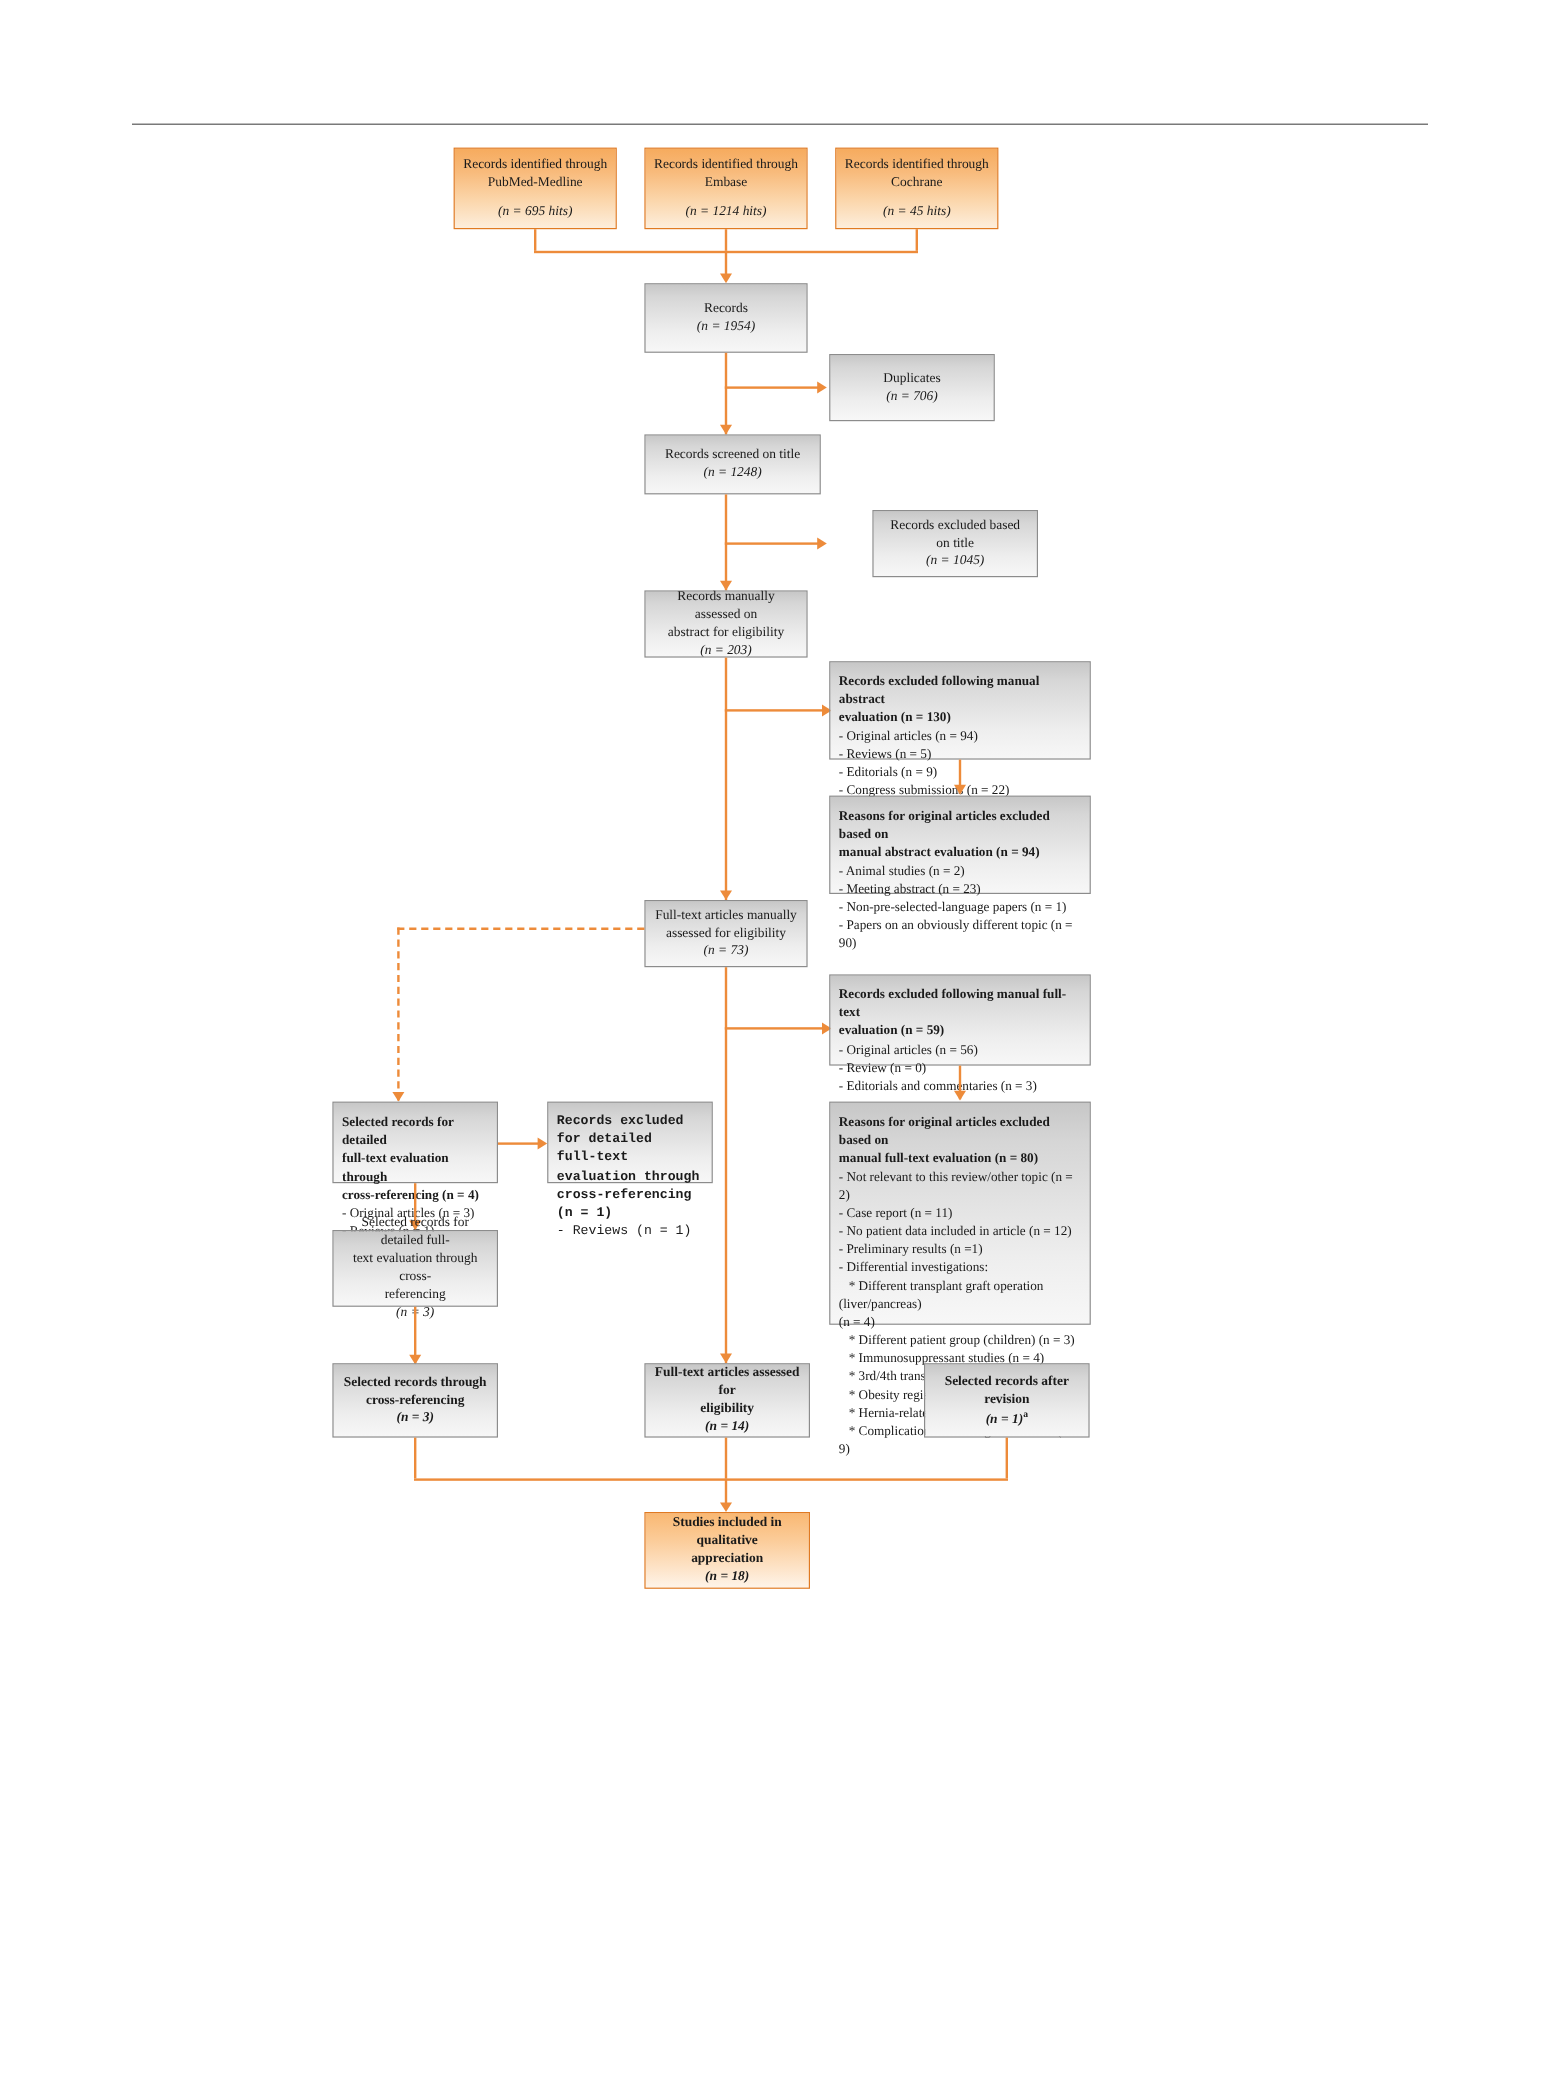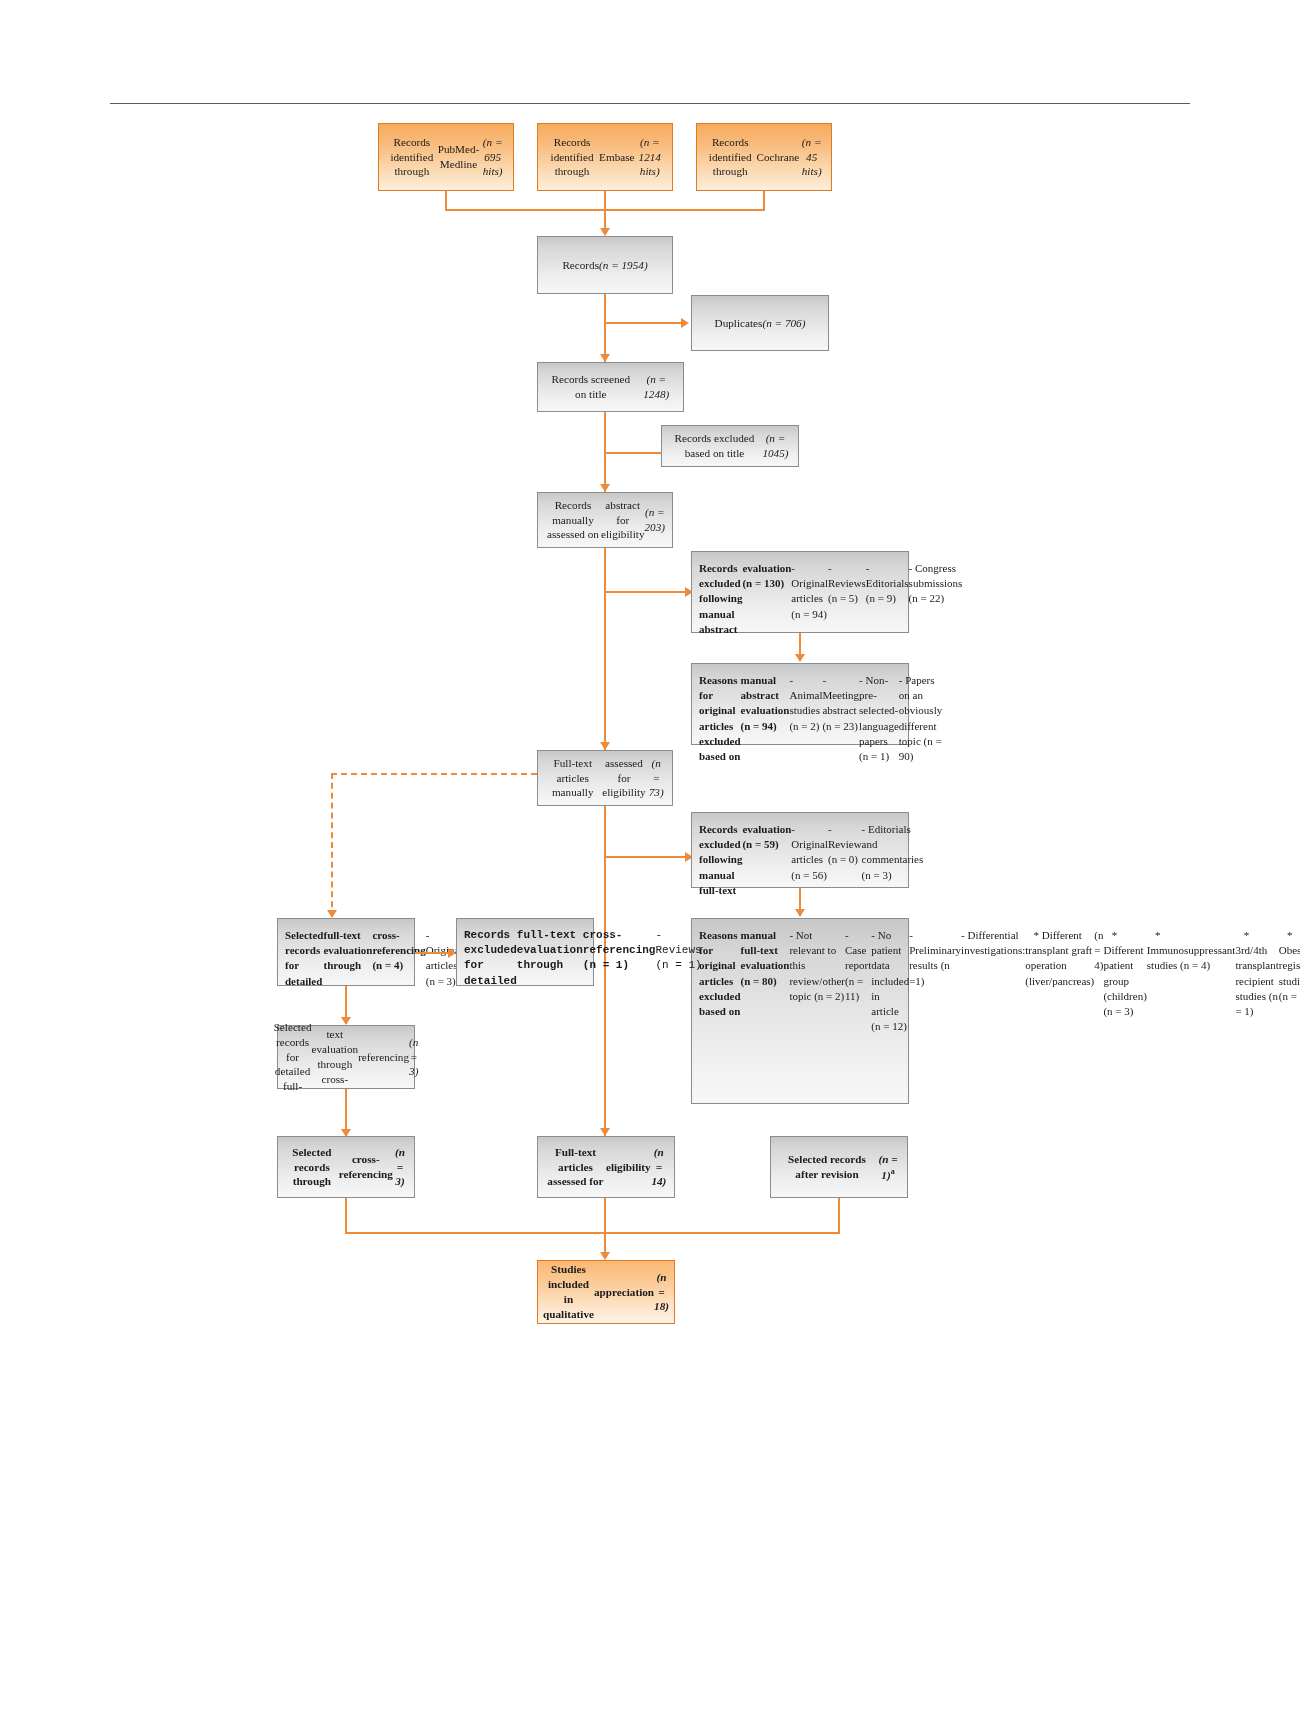--- a/index.html
+++ b/index.html
@@ -12,21 +12,21 @@
 
   
   .top-rule{position:absolute;left:110px;top:103px;width:1080px;height:1px;background:#595959;}
 
   
   .node{
     position:absolute;box-sizing:border-box;
     border:1px solid #8c8c8c;
     background:linear-gradient(to bottom,#c7c7c7 0%,#d6d6d6 18%,#eeeeee 70%,#f7f7f7 100%);
     font-size:11.2px;line-height:1.33;
-    display:flex;flex-direction:row;justify-content:center;
+    display:flex;flex-direction:column;justify-content:center;
     padding:4px 7px;
   }
   .node.center{align-items:center;text-align:center;}
   .node.left{align-items:flex-start;text-align:left;justify-content:space-between;padding-top:9px;}
   .node.orange{
     border:1px solid #e07a22;
     background:linear-gradient(to bottom,#f6ab5e 0%,#f8bb7c 30%,#fbd6ab 65%,#fdeedc 100%);
   }
   .node.orange-final{
     border:1px solid #e07a22;
@@ -113,21 +113,21 @@
   <div class="node center" style="left:537px;top:362px;width:147px;height:50px;">
     <span class="ln">Records screened on title</span>
     <span class="ln it">(n = 1248)</span>
   </div>
 
   <div class="ln-v" style="left:604px;top:412px;height:80px;"></div>
   <div class="ln-h" style="left:604px;top:452px;width:78px;"></div>
   <div class="arrow-r" style="left:681px;top:448px;"></div>
   <div class="arrow-d" style="left:600px;top:484px;"></div>
 
-  <div class="node center" style="left:661px;top:425px;width:138px;height:42px;">
+  <div class="node center" style="left:727px;top:425px;width:138px;height:56px;">
     <span class="ln">Records excluded based on title</span>
     <span class="ln it">(n = 1045)</span>
   </div>
 
   <div class="node center" style="left:537px;top:492px;width:136px;height:56px;">
     <span class="ln">Records manually assessed on</span>
     <span class="ln">abstract for eligibility</span>
     <span class="ln it">(n = 203)</span>
   </div>
 

